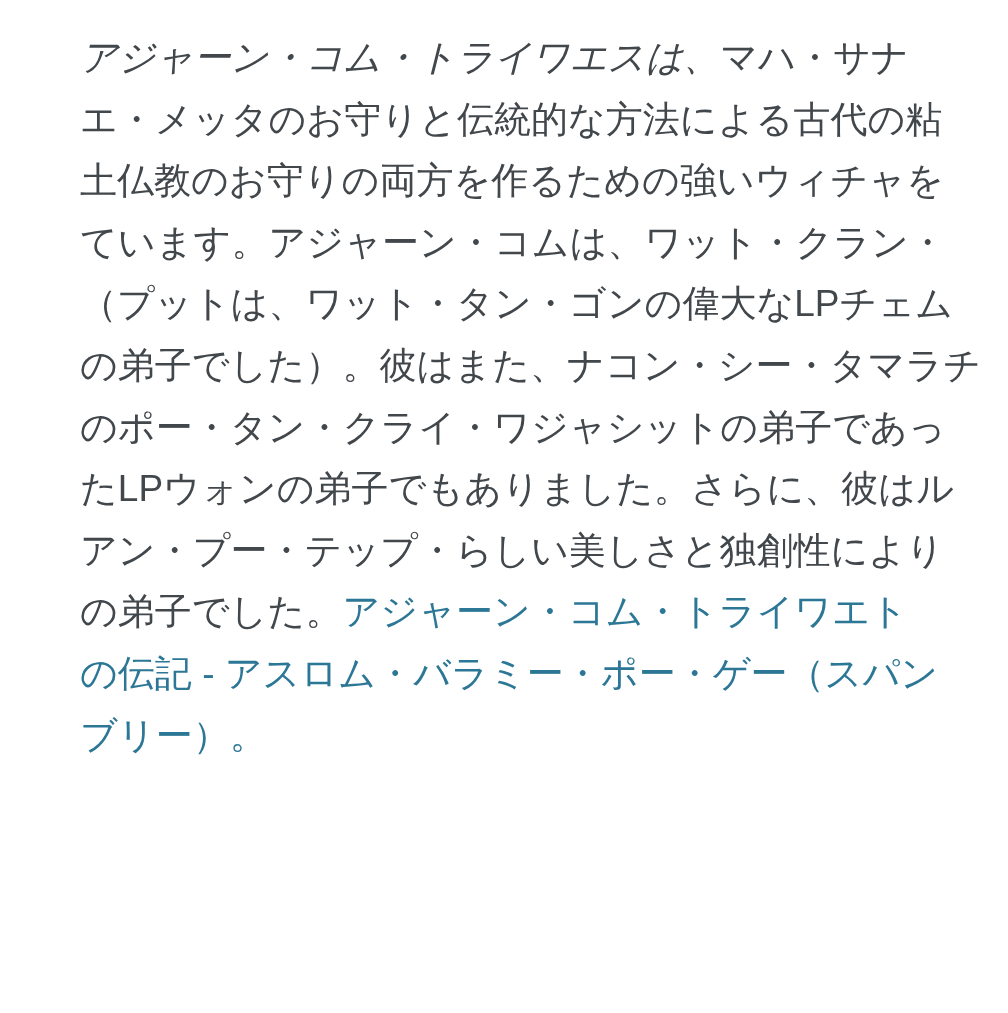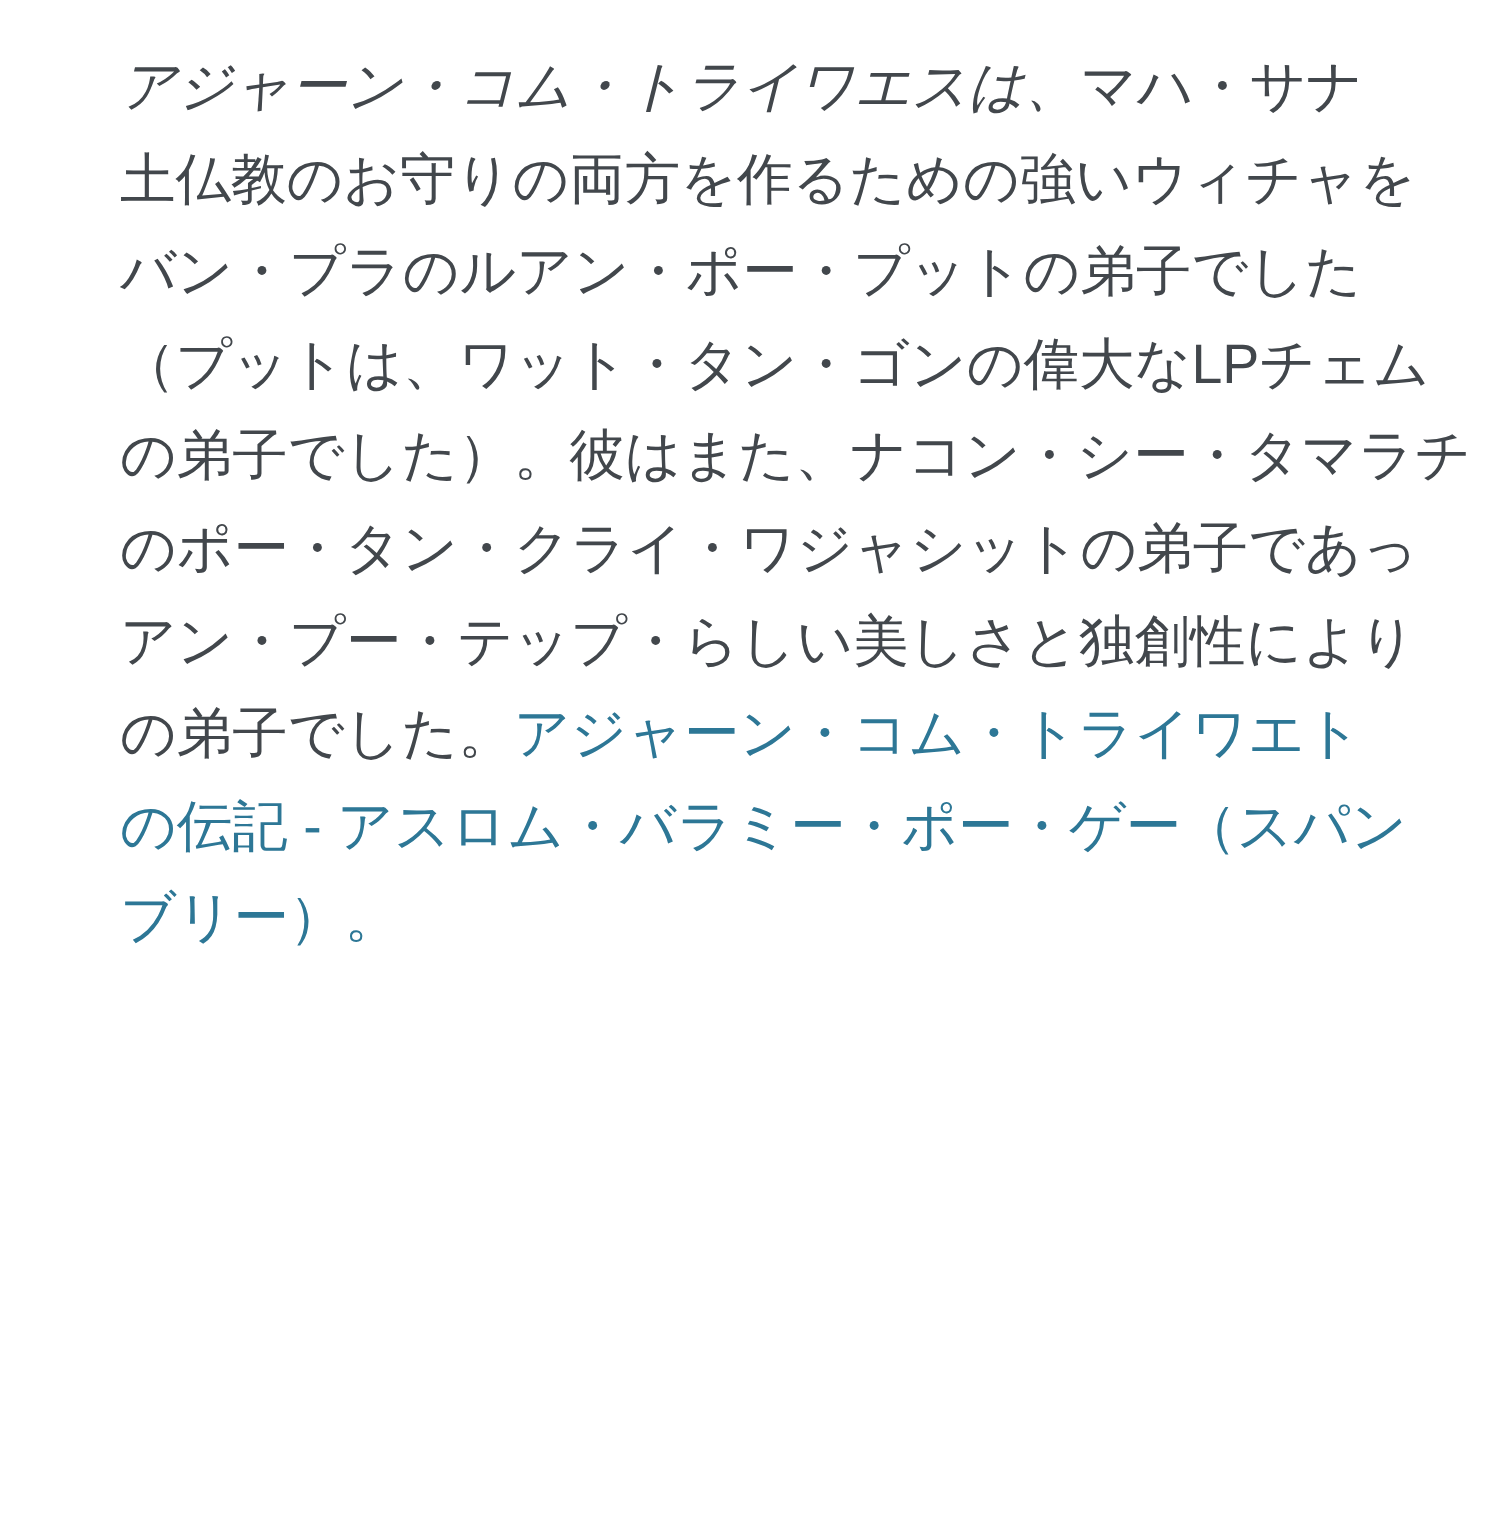--- a/index.html
+++ b/index.html
@@ -41,23 +41,25 @@
     text-decoration:none;
     cursor:pointer;
   }
 </style>
 </head>
 <body>
 
 <div class="article">
   <div id="paragraph">
       <div class="line"><span class="run-italic">アジャーン・コム・トライワエスは、</span><span class="run-normal">マハ・サナ</span></div>
+      <div class="line"><span class="run-normal">エ・メッタのお守りと伝統的な方法による古代の粘</span></div>
       <div class="line"><span class="run-normal">土仏教のお守りの両方を作るための強いウィチャを</span></div>
-      <div class="line"><span class="run-normal">バン・プラのルアン・ポー・プットの弟子でした</span></div>
+      <div class="line"><span class="run-normal">ています。アジャーン・コムは、ワット・クラン・</span></div>
       <div class="line"><span class="run-normal">（プットは、ワット・タン・ゴンの偉大なLPチェム</span></div>
       <div class="line"><span class="run-normal">の弟子でした）。彼はまた、ナコン・シー・タマラチ</span></div>
       <div class="line"><span class="run-normal">のポー・タン・クライ・ワジャシットの弟子であっ</span></div>
+      <div class="line"><span class="run-normal">たLPウォンの弟子でもありました。さらに、彼はル</span></div>
       <div class="line"><span class="run-normal">アン・プー・テップ・らしい美しさと独創性により</span></div>
       <div class="line"><span class="run-normal">の弟子でした。</span><a href="#" class="run-link">アジャーン・コム・トライワエト</a></div>
       <div class="line"><a href="#" class="run-link">の伝記 - アスロム・バラミー・ポー・ゲー（スパン</a></div>
       <div class="line"><a href="#" class="run-link">ブリー）。</a></div>
     </div>
 </div>
 
 </body></html>

